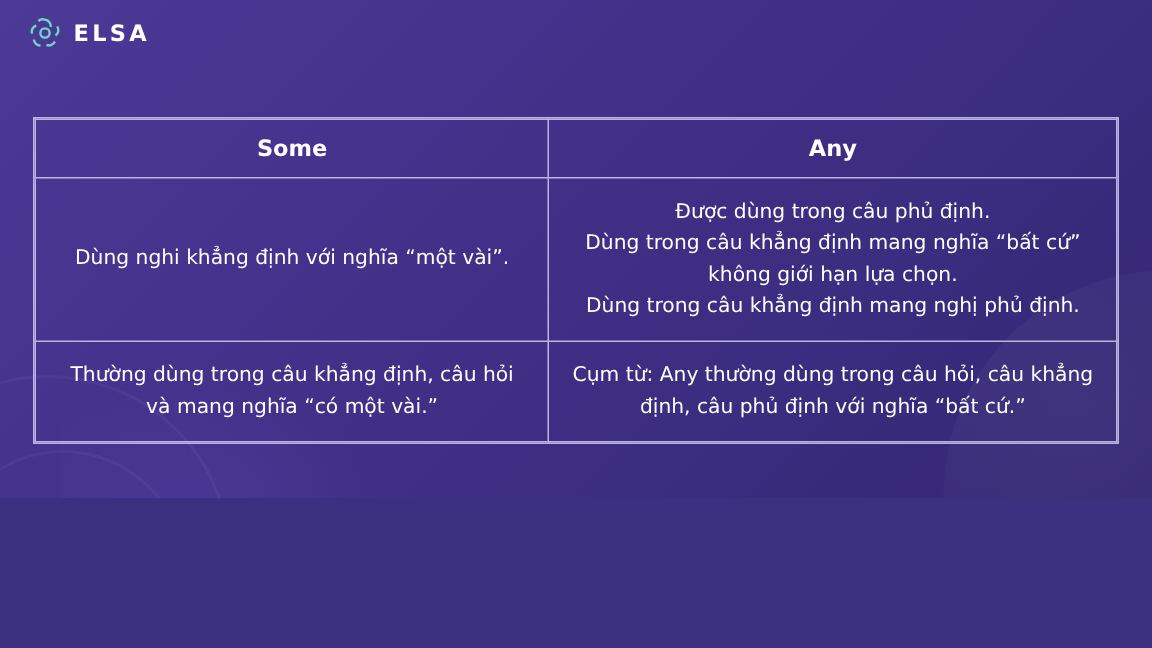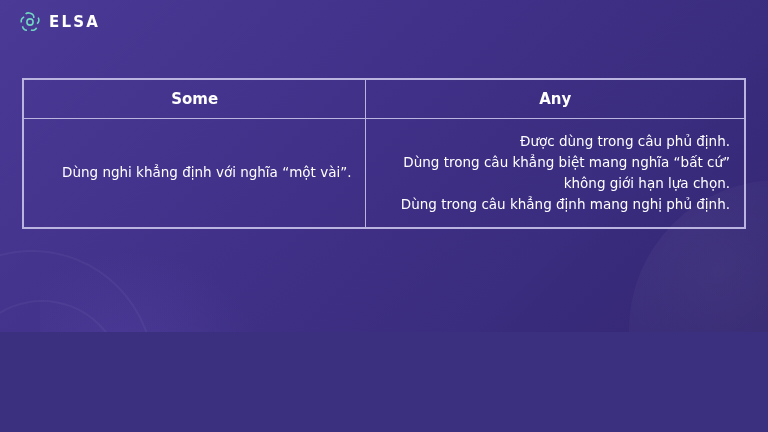--- a/index.html
+++ b/index.html
@@ -114,21 +114,21 @@
     font-size: 15px;
     font-weight: bold;
     text-align: center;
     height: 39px;
     padding: 0 8px;
   }
   .table td {
     font-size: 13.5px;
     line-height: 1.55;
     padding: 12px 14px;
-    text-align: right;
+    text-align: center;
   }
   .col-a { width: 47.5%; }
   .col-b { width: 52.5%; }
   .cell-lines span { display: block; }
 </style>
 </head>
 <body>
 
 <div class="slide">
 
@@ -166,21 +166,27 @@
         <tr>
           <th>Some</th>
           <th>Any</th>
         </tr>
       </thead>
       <tbody>
         <tr>
           <td>Dùng nghi khẳng định với nghĩa “một vài”.</td>
           <td class="cell-lines">
             <span>Được dùng trong câu phủ định.</span>
-            <span>Dùng trong câu khẳng biệt mang nghĩa “bất cứ” không giới hạn lựa chọn.</span>
+            <span>Dùng trong câu khẳng định mang nghĩa “bất cứ” không giới hạn lựa chọn.</span>
             <span>Dùng trong câu khẳng định mang nghị phủ định.</span>
+          </td>
+        </tr>
+        <tr>
+          <td>Thường dùng trong câu khẳng định, câu hỏi và mang nghĩa “có một vài.”</td>
+          <td class="cell-lines">
+            <span>Cụm từ: Any thường dùng trong câu hỏi, câu khẳng định, câu phủ định với nghĩa “bất cứ.”</span>
           </td>
         </tr>
       </tbody>
     </table>
   </div>
 
 </div>
 
 </body></html>

